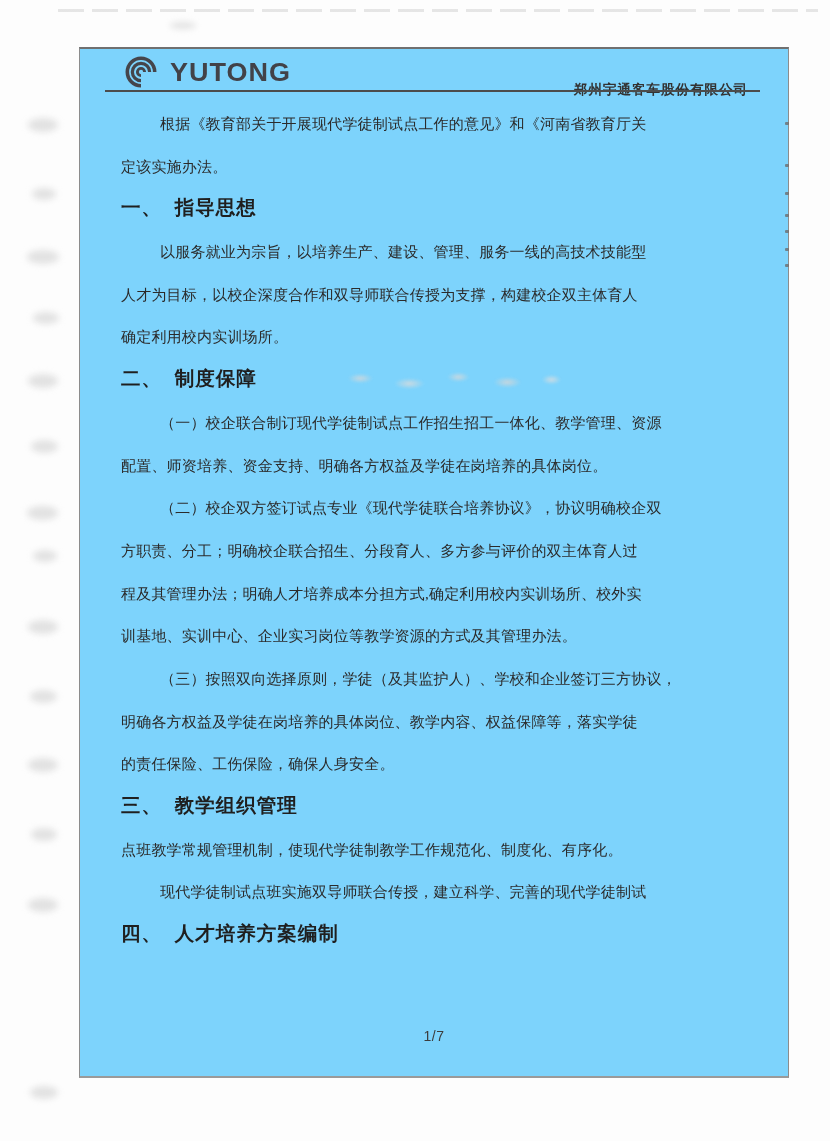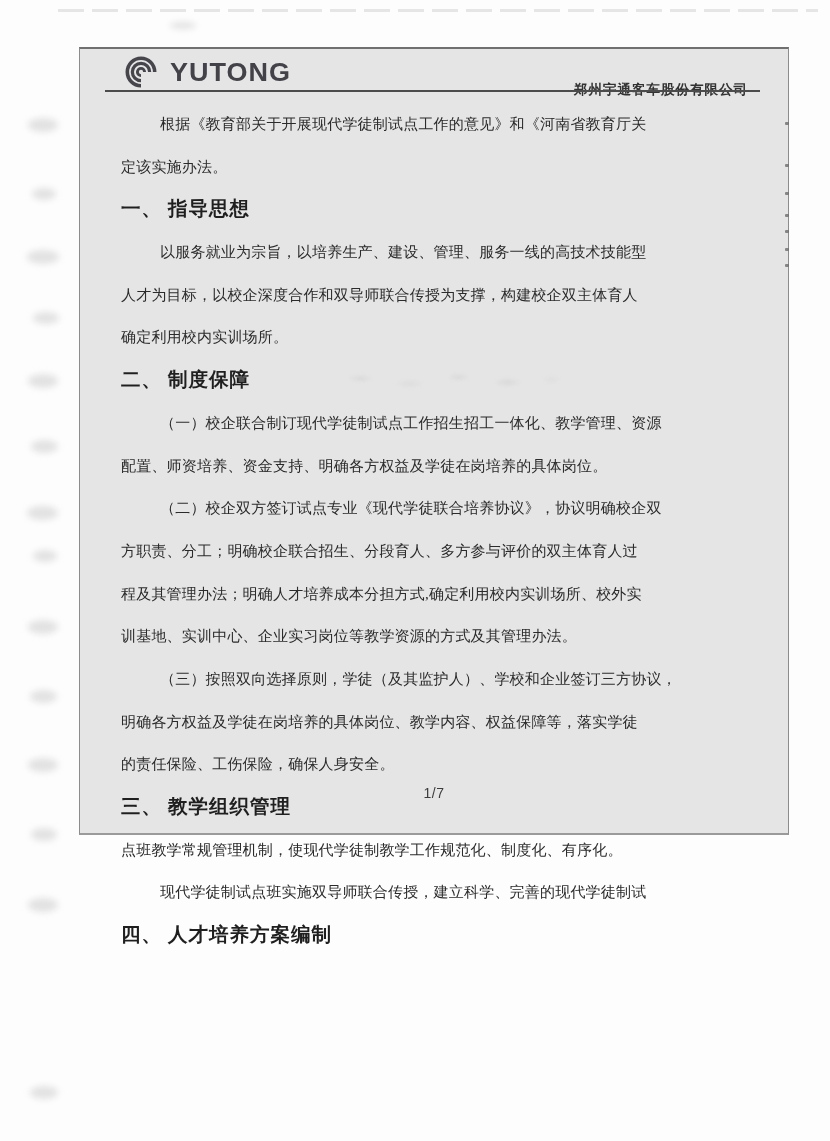--- a/index.html
+++ b/index.html
@@ -33,23 +33,23 @@
     filter: blur(1px);
     opacity: .8;
   }
   .edge-tick {
     position: absolute; width: 4px; height: 3px; background: #6d6d6d;
     left: 705px; border-radius: 1px; opacity: .8;
   }
   
   .page {
     position: absolute; left: 79px; top: 47px;
-    width: 710px; height: 788px;
+    width: 710px; height: 1031px;
     box-sizing: border-box;
-    background: #e5e5e5;
+    background: #7dd3fc;
     border: 1px solid #8c8c8c;
     border-top: 2px solid #707070;
     border-bottom: 2px solid #9a9a9a;
   }
   
   .header { position: absolute; left: 0; top: 0; width: 100%; height: 43px; }
   .logo {
     position: absolute; left: 38px; top: 5px;
     display: flex; align-items: center; gap: 6px;
   }
@@ -73,21 +73,21 @@
     position: absolute; left: 41px; top: 54px; width: 637px;
   }
   .line {
     line-height: 42.7px; height: 42.7px;
     font-size: 15px; letter-spacing: .2px;
     color: #2b2b2b;
     white-space: nowrap;
   }
   .line.indent { text-indent: 39px; }
   .line.heading {
-    font-family: Liberation Serif, serif;
+    font-family: Liberation Mono, monospace;
     font-weight: 700; font-size: 19.5px; letter-spacing: 1px;
     color: #1f1f1f;
   }
   
   .footer {
     position: absolute; left: 0; bottom: 32px; width: 100%;
     text-align: center;
     font-family: "Liberation Sans", "DejaVu Sans", sans-serif;
     font-size: 14px; color: #3c3c3c; letter-spacing: .5px;
   }

